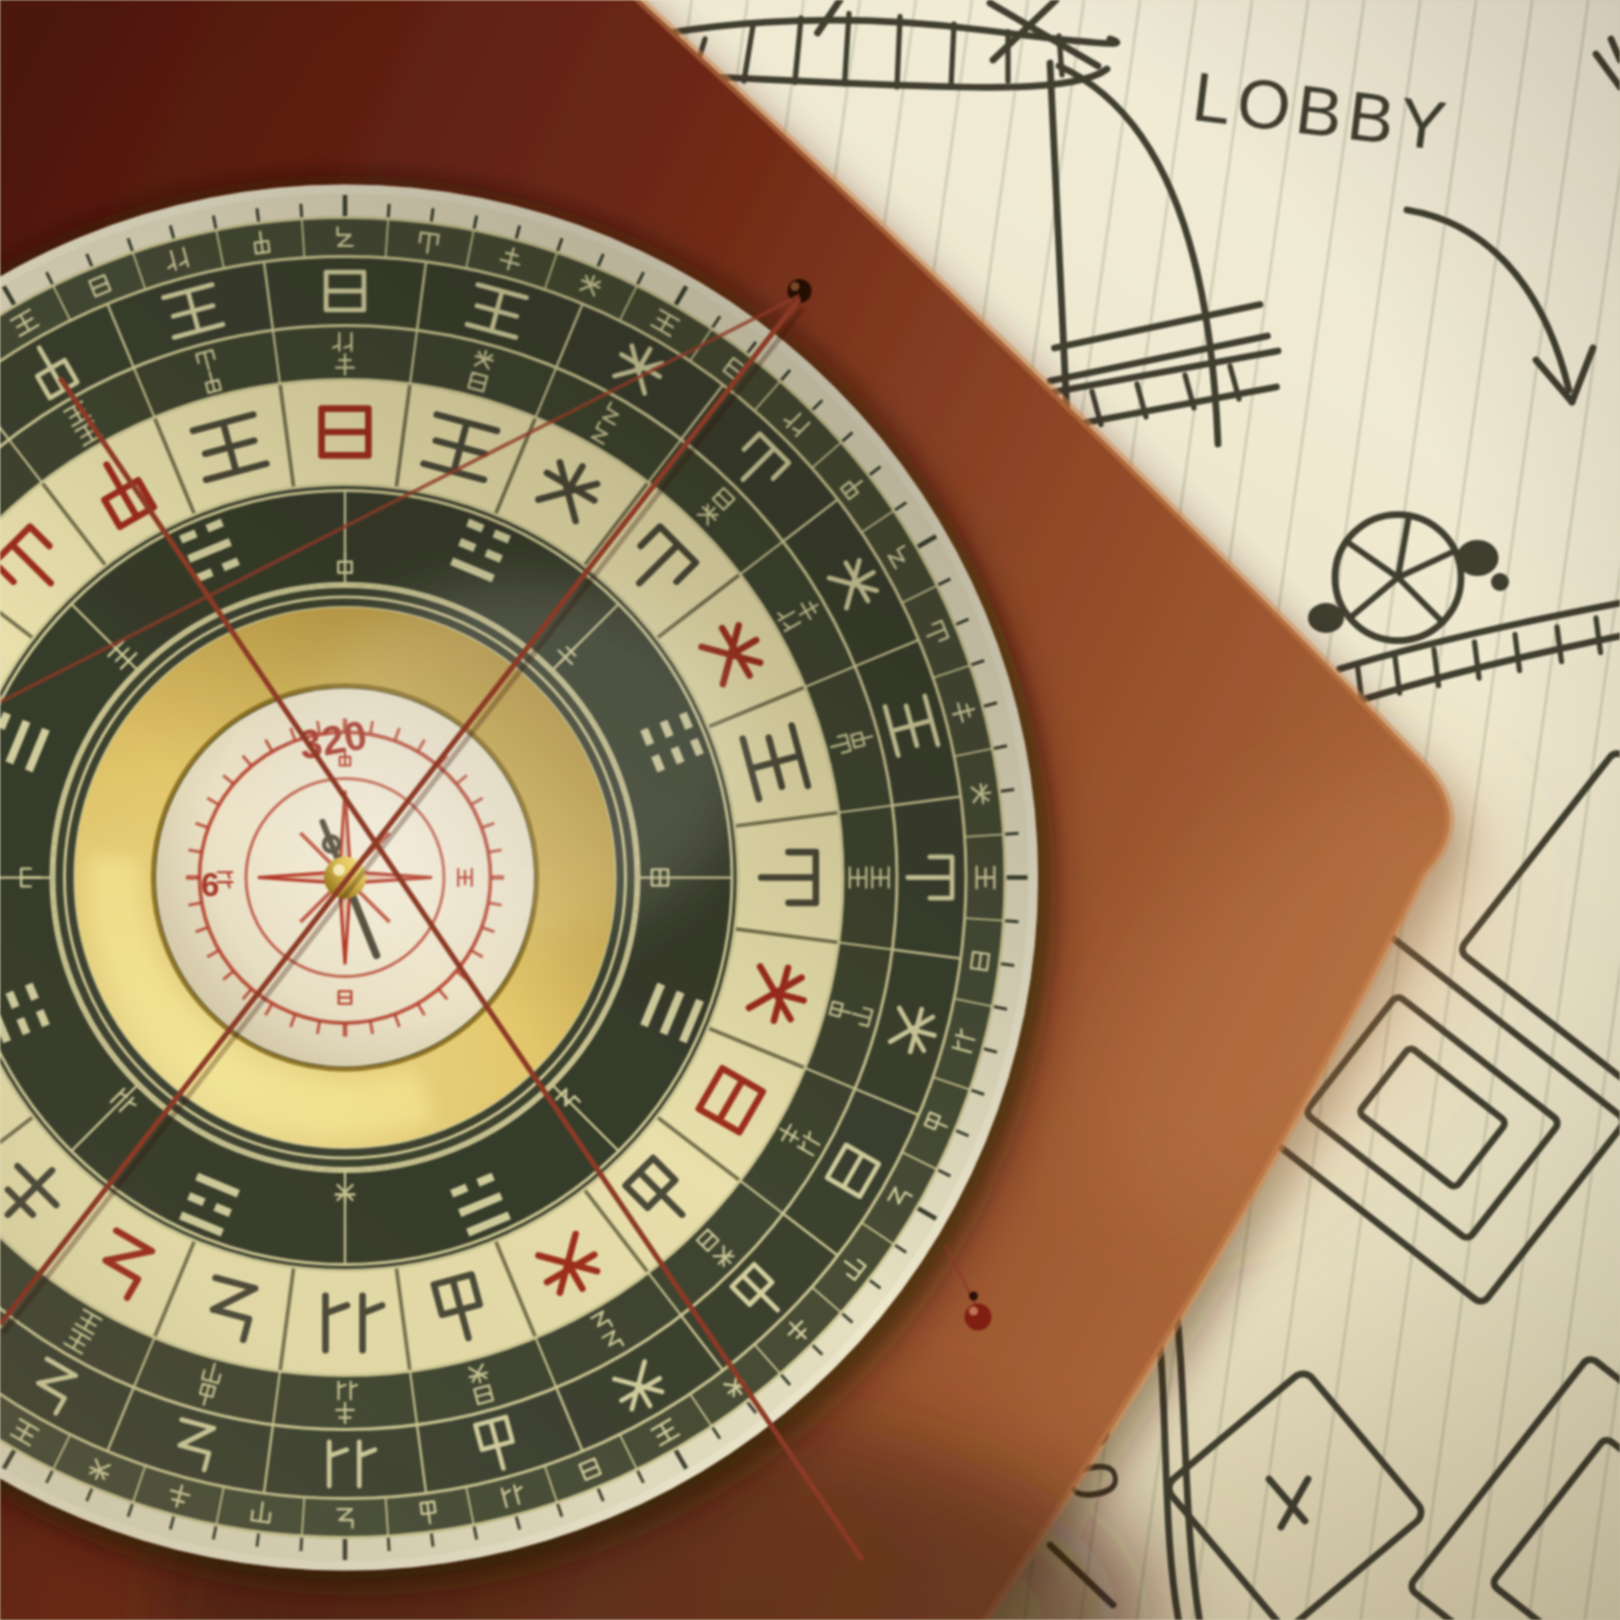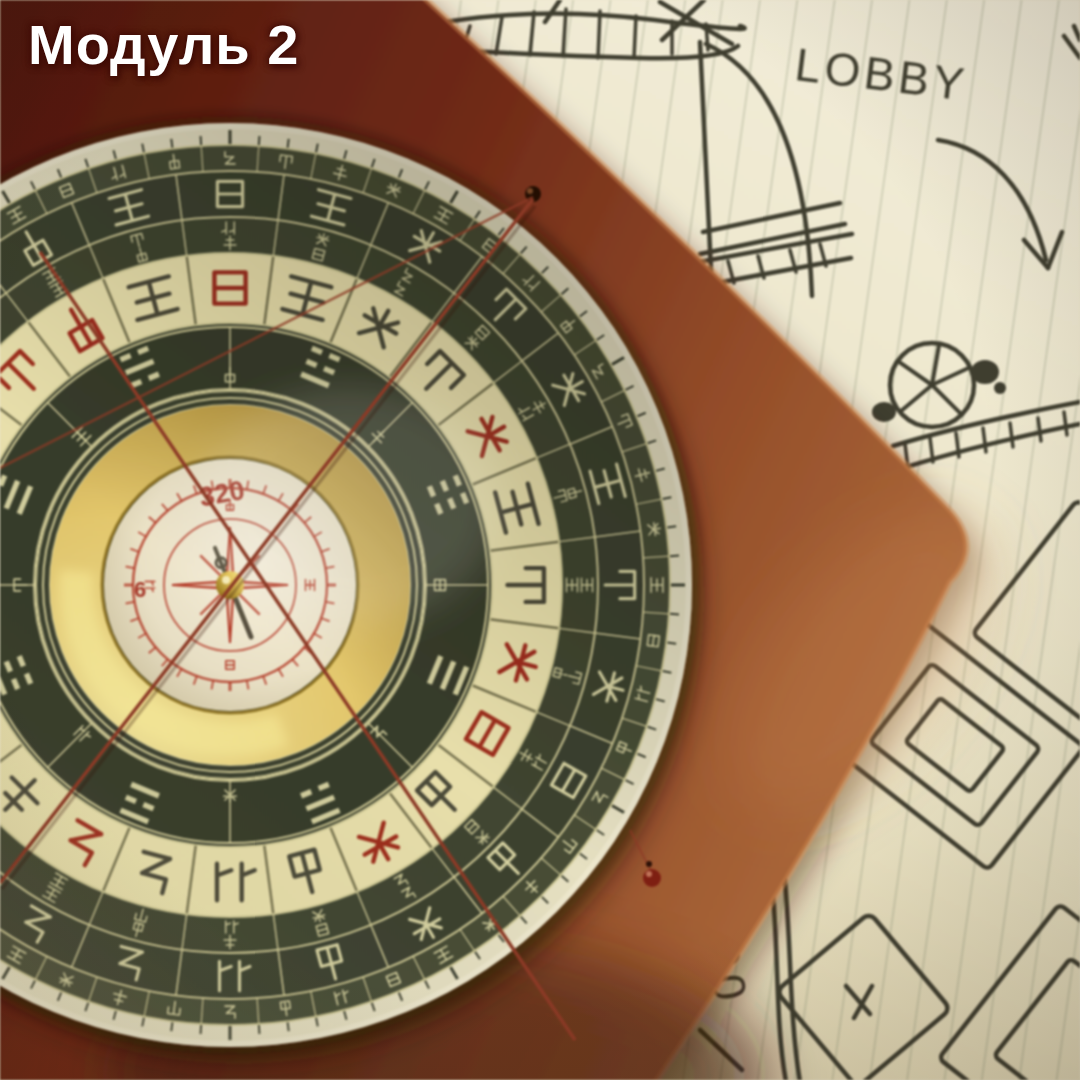--- a/index.html
+++ b/index.html
@@ -1066,14 +1066,13 @@
           <line x1="533" y1="197" x2="0" y2="468" stroke="#8a3a26" stroke-width="2.5" opacity="0.8"></line>
           <line x1="40" y1="252" x2="575" y2="1040" stroke="#8a3a26" stroke-width="3.5"></line>
           <line x1="630" y1="830" x2="651" y2="871" stroke="#8a3a26" stroke-width="2" opacity="0.7"></line>
           <circle cx="649" cy="864" r="3" fill="#2a0f06"></circle>
           <circle cx="652" cy="878" r="9" fill="#7c1f12"></circle>
           <circle cx="649" cy="874" r="3" fill="rgba(255,200,160,0.5)"></circle>
         </g>
       </svg>
   </div>
   <div class="vignette"></div>
-  <div class="title">Модуль 2</div>
 </div>
 
 </body></html>

